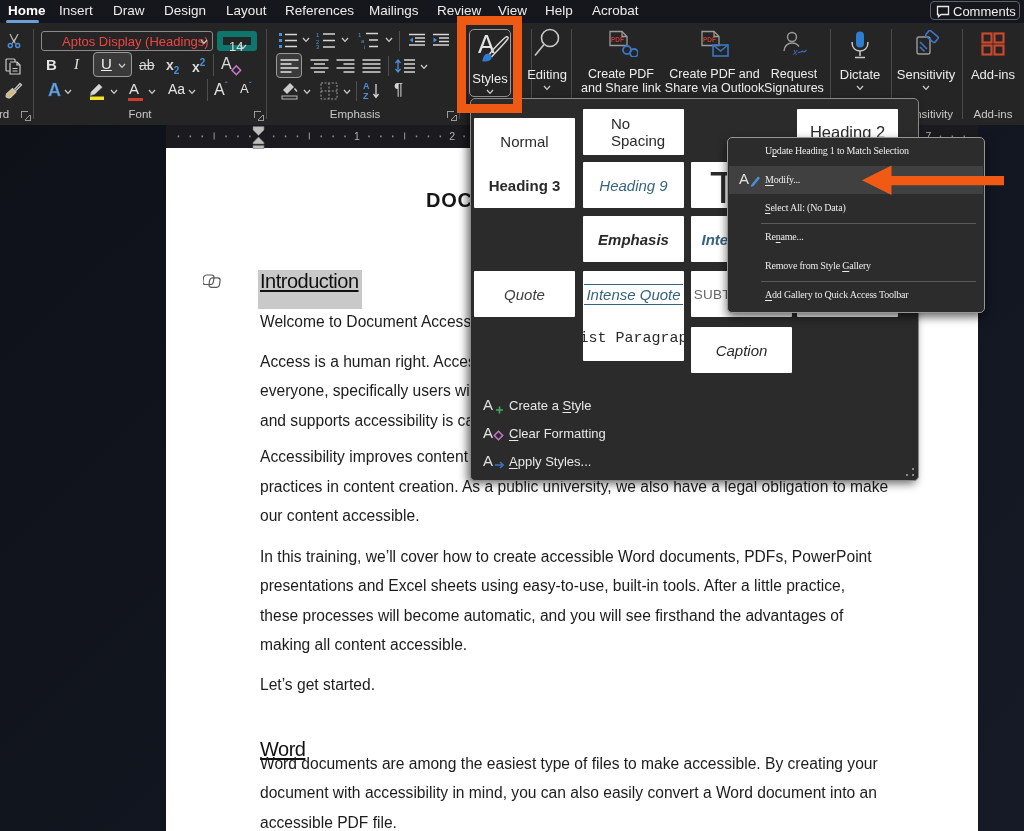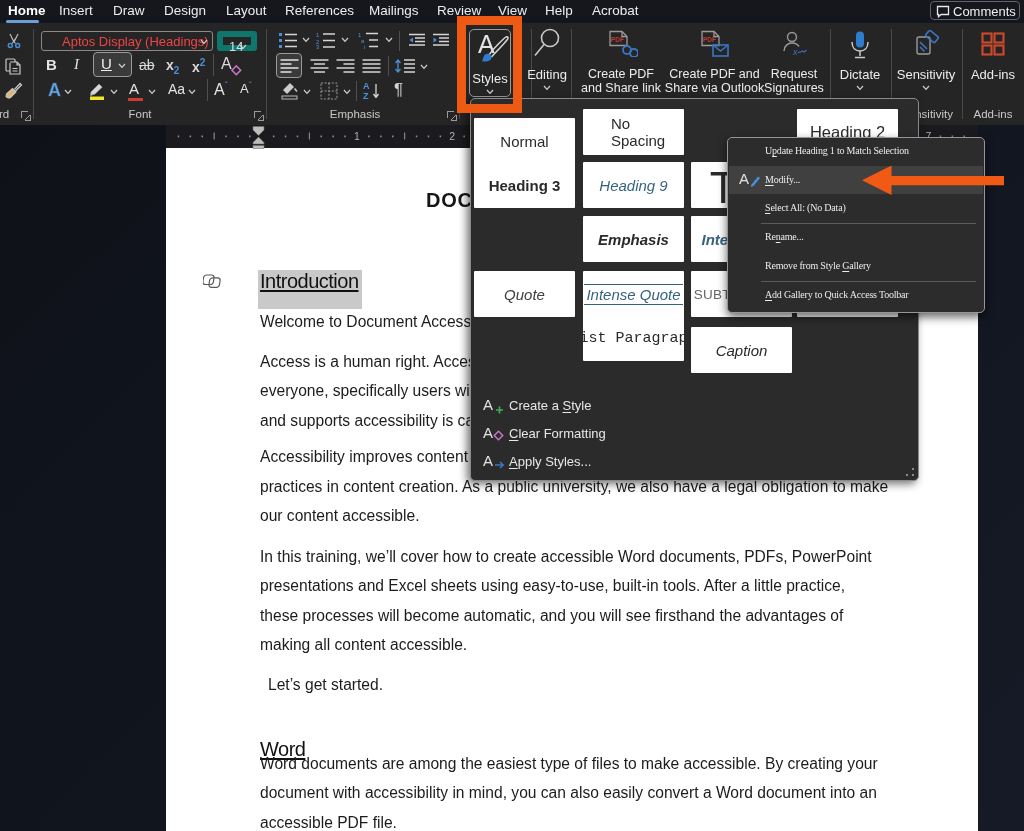--- a/index.html
+++ b/index.html
@@ -388,21 +388,21 @@
     <div class="doctext" style="left:94px; top:204.5px;">Access is a human right. Access to information is no exception. Making sure</div>
     <div class="doctext" style="left:94px; top:234px;">everyone, specifically users with disabilities, can consume our digital content</div>
     <div class="doctext" style="left:94px; top:263.5px;">and supports accessibility is capable of reaching the widest audience possible</div>
     <div class="doctext" style="left:94px; top:300px;">Accessibility improves content usability for everyone and informs better</div>
     <div class="doctext" style="left:94px; top:329.5px;">practices in content creation. As a public university, we also have a legal obligation to make</div>
     <div class="doctext" style="left:94px; top:359px;">our content accessible.</div>
     <div class="doctext" style="left:94px; top:399.5px;">In this training, we’ll cover how to create accessible Word documents, PDFs, PowerPoint</div>
     <div class="doctext" style="left:94px; top:429px;">presentations and Excel sheets using easy-to-use, built-in tools. After a little practice,</div>
     <div class="doctext" style="left:94px; top:458.5px;">these processes will become automatic, and you will see firsthand the advantages of</div>
     <div class="doctext" style="left:94px; top:488px;">making all content accessible.</div>
-    <div class="doctext" style="left:94px; top:528px;margin-left:8px;">Let’s get started.</div>
+    <div class="doctext" style="left:94px; top:528px;">Let’s get started.</div>
     <div class="dochead" style="left:94px; top:567px;margin-top:23px;">Word</div>
     <div class="doctext" style="left:94px; top:606.5px;">Word documents are among the easiest type of files to make accessible. By creating your</div>
     <div class="doctext" style="left:94px; top:636px;">document with accessibility in mind, you can also easily convert a Word document into an</div>
     <div class="doctext" style="left:94px; top:665.5px;">accessible PDF file.</div>
   </div>
 </div>
 
 <div id="spanel">
   <div class="card" style="left:3px; top:19px;">
         <span style="font-size:15px; color:#2a2a2a;">Normal</span>

